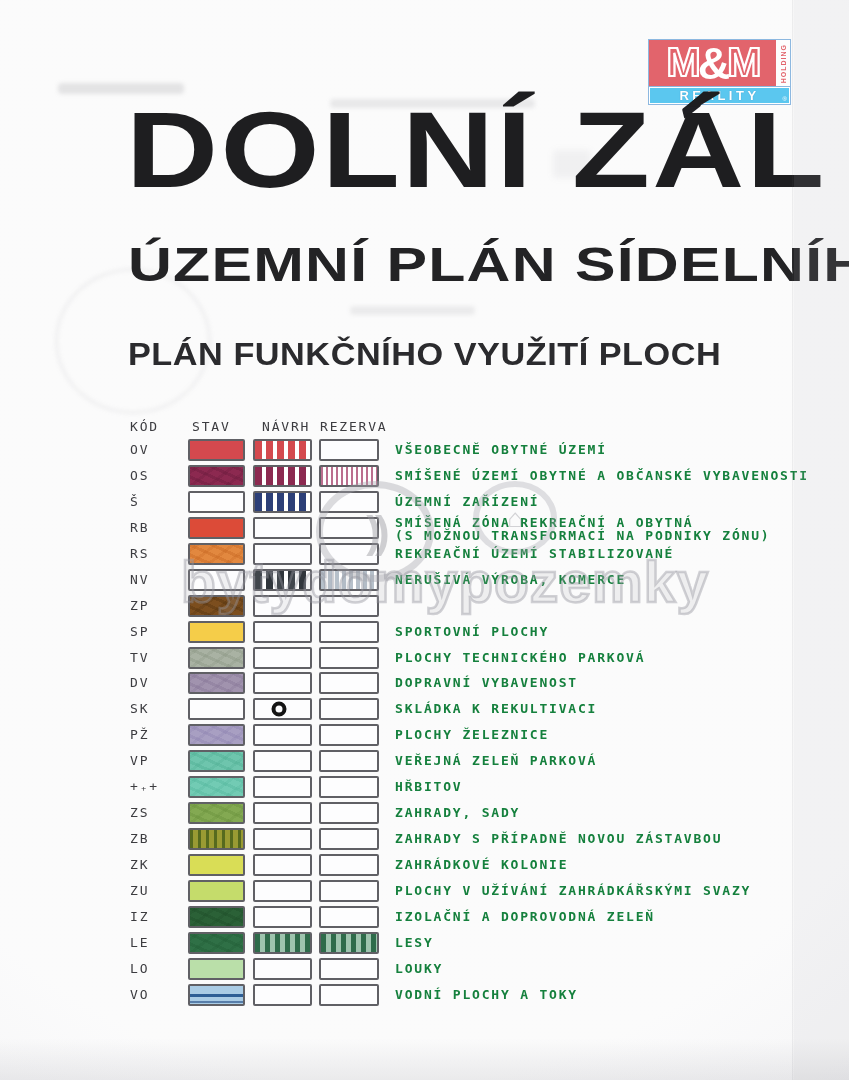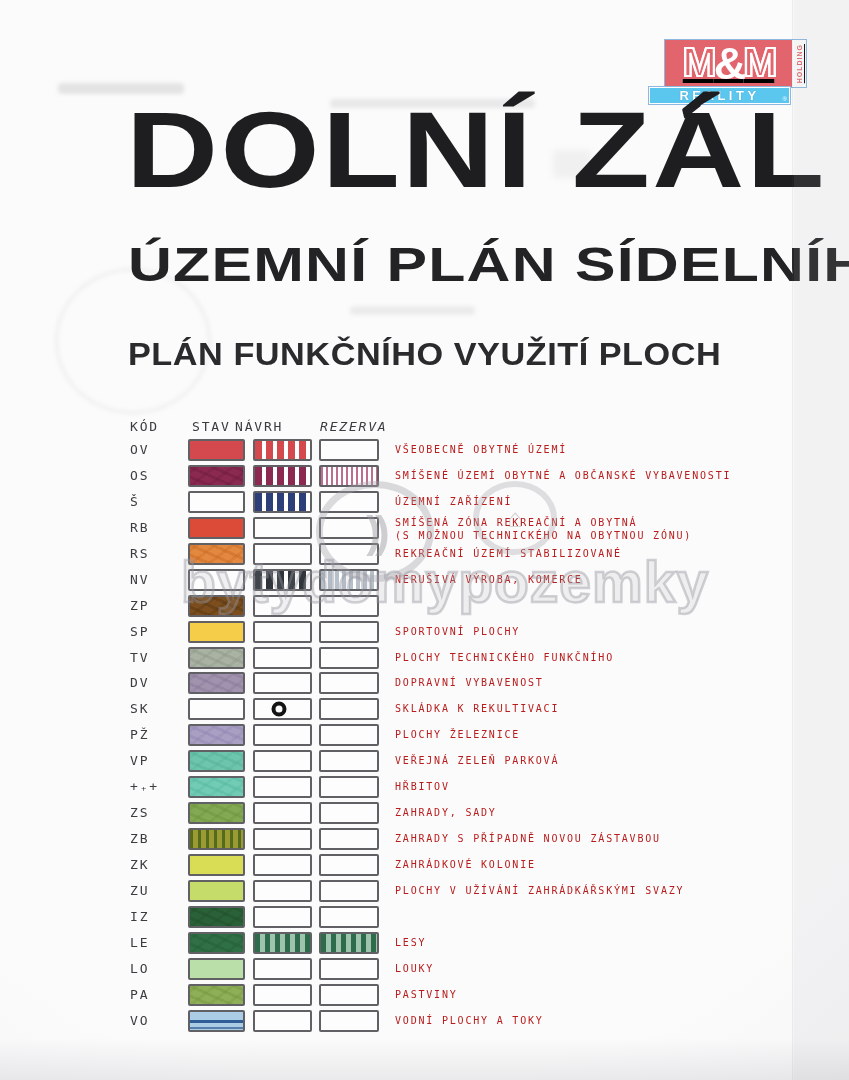--- a/index.html
+++ b/index.html
@@ -26,56 +26,56 @@
     transform:scaleX(1.24);transform-origin:left top;
   }
   .title-plan{
     position:absolute;left:128px;top:338px;font-size:32px;line-height:1;
     font-weight:bold;color:#2b2b2e;white-space:nowrap;letter-spacing:.5px;
     transform:scaleX(1.07);transform-origin:left top;
   }
 
   
   .logo{position:absolute;left:649px;top:40px;width:141px;height:64px;}
-  .logo-top{position:absolute;left:16px;top:0;width:141px;height:47px;display:flex;
-    box-shadow:0 0 0 1px #8db8e0;text-decoration:underline;}
+  .logo-top{position:absolute;left:0;top:0;width:141px;height:47px;display:flex;
+    box-shadow:0 0 0 1px #8db8e0;}
   .logo-red{flex:1;background:#e2646c;position:relative;display:flex;align-items:center;justify-content:center;overflow:hidden;}
   .logo-mm{font-weight:bold;font-size:41px;line-height:1;color:#e2646c;
     -webkit-text-stroke:2.2px #ffffff;letter-spacing:-3px;text-shadow:0 0 1px #fff;}
   .logo-mm .amp{color:#ffffff;-webkit-text-stroke:0;font-size:45px;vertical-align:-3px;text-shadow:none;}
   .logo-holding{width:14px;background:#fdfdfd;display:flex;align-items:center;justify-content:center;}
   .logo-holding span{writing-mode:vertical-rl;transform:rotate(180deg);
     font-size:7px;font-weight:bold;color:#e2646c;letter-spacing:1px;}
   .logo-cyan{position:absolute;left:0;top:47px;width:141px;height:17px;background:#5bc7ef;
     border:1px solid #ffffff;box-sizing:border-box;display:flex;align-items:center;justify-content:center;
     box-shadow:0 0 0 1px #8db8e0;}
   .logo-reality{font-size:13px;font-weight:bold;color:#ffffff;letter-spacing:3.5px;
     text-shadow:0 0 1px #2d8fc4;}
   .logo-reg{position:absolute;right:2px;bottom:1px;font-size:6px;color:#ffffff;}
   .pen-mark{position:absolute;left:681px;top:103px;width:21px;height:9px;background:#1f1f23;
     transform:rotate(-38deg) skewX(-24deg);border-radius:1px;}
 
   
   .legend-header{position:absolute;top:419px;left:0;width:799px;height:16px;}
   .legend-header span{position:absolute;top:0;font-size:13px;letter-spacing:1.8px;color:#3c3c40;}
-  .h-code{left:130px;} .h-stav{left:192px;} .h-navrh{left:235px;} .h-rezerva{left:320px;font-style:italic;}
+  .h-code{left:130px;} .h-stav{left:192px;} .h-navrh{left:262px;} .h-rezerva{left:320px;}
 
   .legend-rows{position:absolute;top:437px;left:0;width:776px;}
   .lrow{position:relative;height:25.95px;}
   .lcode{position:absolute;left:130px;top:0;height:26px;line-height:26px;
     font-size:13px;letter-spacing:1.8px;color:#3c3c40;}
   .box{position:absolute;top:2px;height:22px;box-sizing:border-box;
     border:2px solid #606065;border-radius:2px;background:#fdfdfe;}
   .b-stav{left:188px;width:57px;}
   .b-navrh{left:253px;width:59px;}
   .b-rezerva{left:319px;width:60px;}
   .ring{position:absolute;left:44%;top:50%;transform:translate(-50%,-50%);
     width:7px;height:7px;border:4px solid #141414;border-radius:50%;}
-  .llabel{position:absolute;left:395px;top:0;font-size:10px;letter-spacing:1.8px;
-    color:#b91c1c;line-height:26px;white-space:nowrap;}
+  .llabel{position:absolute;left:395px;top:0;font-size:13px;letter-spacing:1.8px;
+    color:#15803d;line-height:26px;white-space:nowrap;font-weight:bold;}
   .llabel.two{line-height:13.5px;padding-top:1px;}
 
   
   .wm-circle1{position:absolute;left:316px;top:481px;width:104px;height:87px;
     border:7px solid rgba(162,162,170,.38);border-radius:50%;
     display:flex;align-items:center;justify-content:center;}
   .wm-circle1 span{font-size:44px;font-weight:bold;color:rgba(150,150,158,.45);letter-spacing:-6px;}
   .wm-circle2{position:absolute;left:473px;top:481px;width:72px;height:62px;
     border:6px solid rgba(162,162,170,.32);border-radius:50%;
     display:flex;align-items:center;justify-content:center;}
@@ -165,21 +165,21 @@
           <div>ÚZEMNÍ ZAŘÍZENÍ</div>
         </div>
       </div>
       <div class="lrow">
         <div class="lcode">RB</div>
         <div class="box b-stav" style="background: rgb(220, 75, 56);"></div>
         <div class="box b-navrh"></div>
         <div class="box b-rezerva"></div>
         <div class="llabel two">
           <div>SMÍŠENÁ ZÓNA REKREAČNÍ A OBYTNÁ</div>
-          <div>(S MOŽNOU TECHNICKÉHO NA OBYTNOU ZÓNU)</div>
+          <div>(S MOŽNOU TRANSFORMACÍ NA PODNIKY ZÓNU)</div>
         </div>
       </div>
       <div class="lrow">
         <div class="lcode">RS</div>
         <div class="box b-stav" style="background: repeating-linear-gradient(24deg, rgba(0, 0, 0, 0) 0px, rgba(0, 0, 0, 0) 6px, rgba(194, 97, 29, 0.35) 6px, rgba(194, 97, 29, 0.35) 9px), repeating-linear-gradient(-38deg, rgba(0, 0, 0, 0) 0px, rgba(0, 0, 0, 0) 8px, rgba(194, 97, 29, 0.25) 8px, rgba(194, 97, 29, 0.25) 11px), linear-gradient(rgb(226, 136, 63), rgb(226, 136, 63));"></div>
         <div class="box b-navrh"></div>
         <div class="box b-rezerva"></div>
         <div class="llabel">
           <div>REKREAČNÍ ÚZEMÍ STABILIZOVANÉ</div>
         </div>
@@ -207,21 +207,21 @@
         <div class="llabel">
           <div>SPORTOVNÍ PLOCHY</div>
         </div>
       </div>
       <div class="lrow">
         <div class="lcode">TV</div>
         <div class="box b-stav" style="background: repeating-linear-gradient(24deg, rgba(0, 0, 0, 0) 0px, rgba(0, 0, 0, 0) 6px, rgba(134, 146, 127, 0.35) 6px, rgba(134, 146, 127, 0.35) 9px), repeating-linear-gradient(-38deg, rgba(0, 0, 0, 0) 0px, rgba(0, 0, 0, 0) 8px, rgba(134, 146, 127, 0.25) 8px, rgba(134, 146, 127, 0.25) 11px), linear-gradient(rgb(169, 178, 163), rgb(169, 178, 163));"></div>
         <div class="box b-navrh"></div>
         <div class="box b-rezerva"></div>
         <div class="llabel">
-          <div>PLOCHY TECHNICKÉHO FUNKČNÍHO</div>
+          <div>PLOCHY TECHNICKÉHO PARKOVÁ</div>
         </div>
       </div>
       <div class="lrow">
         <div class="lcode">DV</div>
         <div class="box b-stav" style="background: repeating-linear-gradient(24deg, rgba(0, 0, 0, 0) 0px, rgba(0, 0, 0, 0) 6px, rgba(129, 112, 146, 0.35) 6px, rgba(129, 112, 146, 0.35) 9px), repeating-linear-gradient(-38deg, rgba(0, 0, 0, 0) 0px, rgba(0, 0, 0, 0) 8px, rgba(129, 112, 146, 0.25) 8px, rgba(129, 112, 146, 0.25) 11px), linear-gradient(rgb(161, 147, 174), rgb(161, 147, 174));"></div>
         <div class="box b-navrh"></div>
         <div class="box b-rezerva"></div>
         <div class="llabel">
           <div>DOPRAVNÍ VYBAVENOST</div>
         </div>
@@ -298,49 +298,43 @@
         <div class="box b-rezerva"></div>
         <div class="llabel">
           <div>PLOCHY V UŽÍVÁNÍ ZAHRÁDKÁŘSKÝMI SVAZY</div>
         </div>
       </div>
       <div class="lrow">
         <div class="lcode">IZ</div>
         <div class="box b-stav" style="background: repeating-linear-gradient(24deg, rgba(0, 0, 0, 0) 0px, rgba(0, 0, 0, 0) 6px, rgba(28, 74, 38, 0.35) 6px, rgba(28, 74, 38, 0.35) 9px), repeating-linear-gradient(-38deg, rgba(0, 0, 0, 0) 0px, rgba(0, 0, 0, 0) 8px, rgba(28, 74, 38, 0.25) 8px, rgba(28, 74, 38, 0.25) 11px), linear-gradient(rgb(43, 97, 55), rgb(43, 97, 55));"></div>
         <div class="box b-navrh"></div>
         <div class="box b-rezerva"></div>
+        <div class="llabel">
+          <div>IZOLAČNÍ A DOPROVODNÁ ZELEŇ</div>
+        </div>
       </div>
       <div class="lrow">
         <div class="lcode">LE</div>
         <div class="box b-stav" style="background: repeating-linear-gradient(24deg, rgba(0, 0, 0, 0) 0px, rgba(0, 0, 0, 0) 6px, rgba(31, 90, 51, 0.35) 6px, rgba(31, 90, 51, 0.35) 9px), repeating-linear-gradient(-38deg, rgba(0, 0, 0, 0) 0px, rgba(0, 0, 0, 0) 8px, rgba(31, 90, 51, 0.25) 8px, rgba(31, 90, 51, 0.25) 11px), linear-gradient(rgb(47, 112, 70), rgb(47, 112, 70));"></div>
         <div class="box b-navrh" style="background: repeating-linear-gradient(90deg, rgb(46, 107, 74) 0px, rgb(46, 107, 74) 5px, rgb(158, 196, 174) 5px, rgb(158, 196, 174) 10px);"></div>
         <div class="box b-rezerva" style="background: repeating-linear-gradient(90deg, rgb(46, 107, 74) 0px, rgb(46, 107, 74) 5px, rgb(158, 196, 174) 5px, rgb(158, 196, 174) 10px);"></div>
         <div class="llabel">
           <div>LESY</div>
         </div>
       </div>
       <div class="lrow">
         <div class="lcode">LO</div>
         <div class="box b-stav" style="background: rgb(186, 223, 169);"></div>
         <div class="box b-navrh"></div>
         <div class="box b-rezerva"></div>
         <div class="llabel">
           <div>LOUKY</div>
         </div>
       </div>
       <div class="lrow">
-        <div class="lcode">PA</div>
-        <div class="box b-stav" style="background: repeating-linear-gradient(24deg, rgba(0, 0, 0, 0) 0px, rgba(0, 0, 0, 0) 6px, rgba(108, 144, 56, 0.35) 6px, rgba(108, 144, 56, 0.35) 9px), repeating-linear-gradient(-38deg, rgba(0, 0, 0, 0) 0px, rgba(0, 0, 0, 0) 8px, rgba(108, 144, 56, 0.25) 8px, rgba(108, 144, 56, 0.25) 11px), linear-gradient(rgb(143, 174, 88), rgb(143, 174, 88));"></div>
-        <div class="box b-navrh"></div>
-        <div class="box b-rezerva"></div>
-        <div class="llabel">
-          <div>PASTVINY</div>
-        </div>
-      </div>
-      <div class="lrow">
         <div class="lcode">VO</div>
         <div class="box b-stav" style="background: linear-gradient(rgb(170, 204, 229) 0px, rgb(170, 204, 229) 46%, rgb(46, 94, 149) 46%, rgb(46, 94, 149) 60%, rgb(170, 204, 229) 60%, rgb(170, 204, 229) 85%, rgba(46, 94, 149, 0.8) 85%, rgba(46, 94, 149, 0.8) 93%, rgb(170, 204, 229) 93%, rgb(170, 204, 229) 100%);"></div>
         <div class="box b-navrh"></div>
         <div class="box b-rezerva"></div>
         <div class="llabel">
           <div>VODNÍ PLOCHY A TOKY</div>
         </div>
       </div>
     </div>
 

